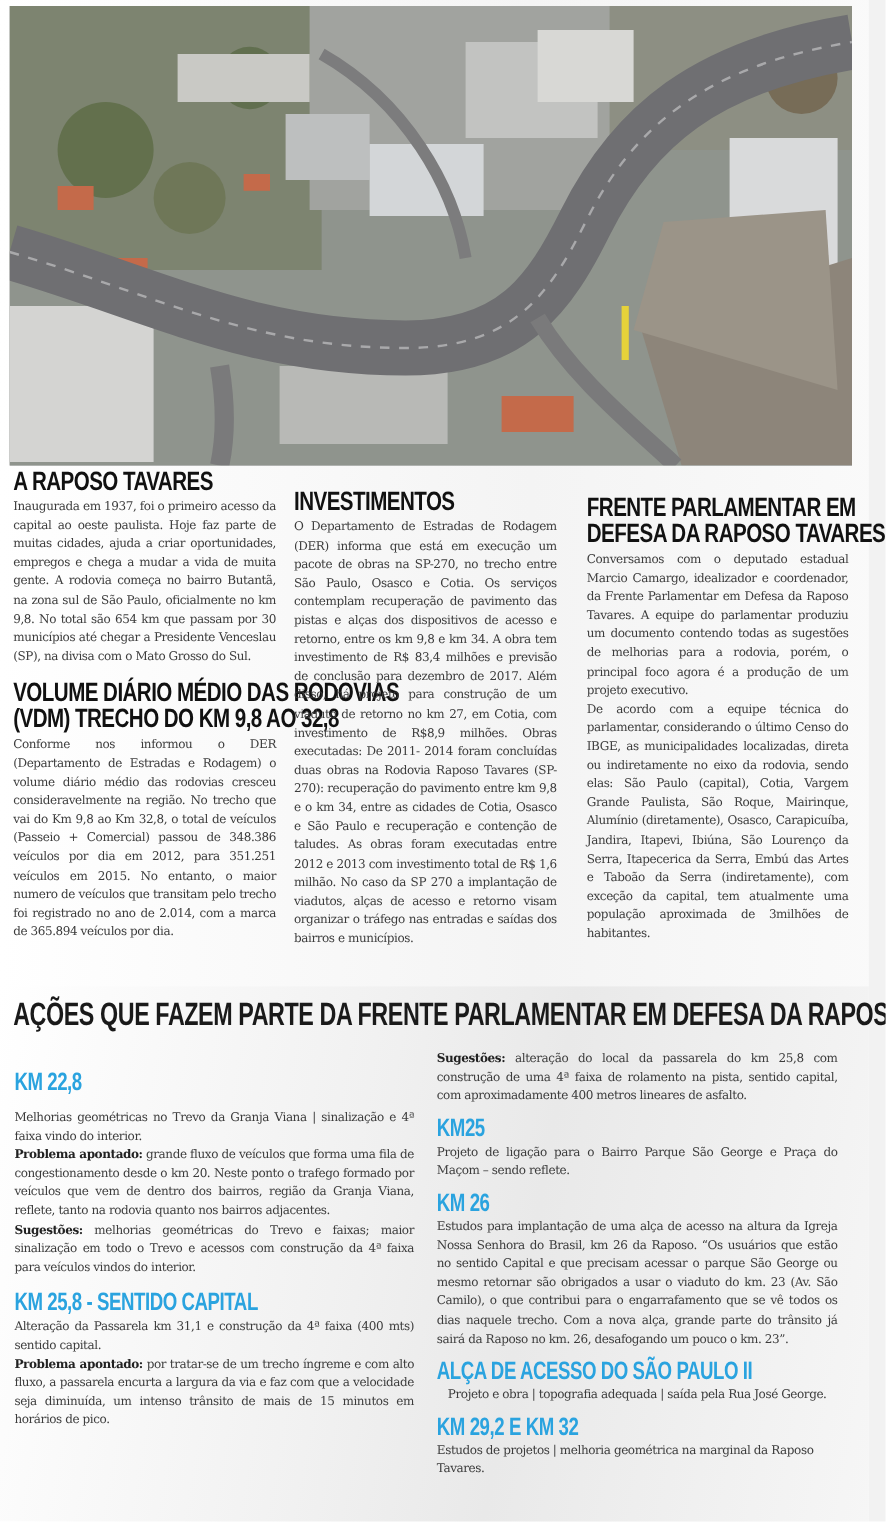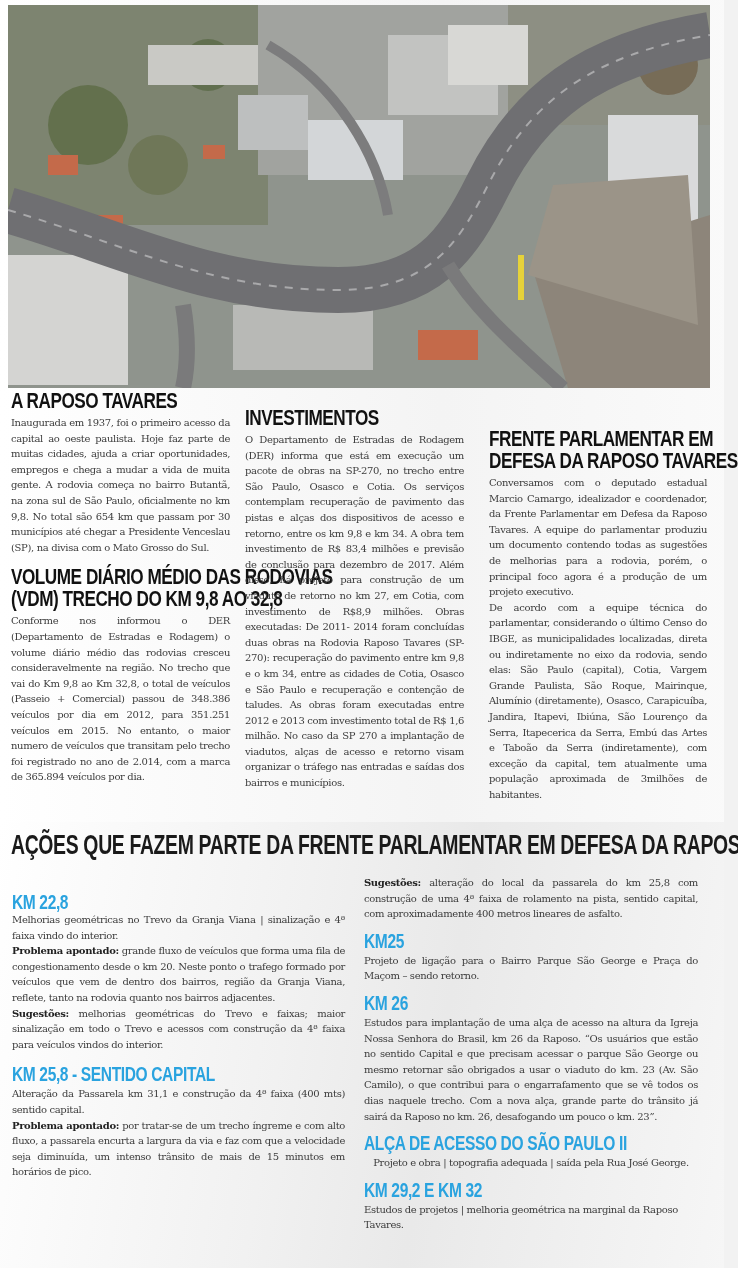--- a/index.html
+++ b/index.html
@@ -95,52 +95,52 @@
   <div class="hd h1">VOLUME DIÁRIO MÉDIO DAS RODOVIAS</div>
   <div class="hd h1">(VDM) TRECHO DO KM 9,8 AO 32,8</div>
   <div class="p" style="margin-top:3px;">Conforme nos informou o DER (Departamento de Estradas e Rodagem) o volume diário médio das rodovias cresceu consideravelmente na região. No trecho que vai do Km 9,8 ao Km 32,8, o total de veículos (Passeio + Comercial) passou de 348.386 veículos por dia em 2012, para 351.251 veículos em 2015. No entanto, o maior numero de veículos que transitam pelo trecho foi registrado no ano de 2.014, com a marca de 365.894 veículos por dia.</div>
 </div>
 
 <div class="col" style="left:245px; top:407px; width:219px;">
   <div class="hd h1">INVESTIMENTOS</div>
   <div class="p" style="margin-top:3px;">O Departamento de Estradas de Rodagem (DER) informa que está em execução um pacote de obras na SP-270, no trecho entre São Paulo, Osasco e Cotia. Os serviços contemplam recuperação de pavimento das pistas e alças dos dispositivos de acesso e retorno, entre os km 9,8 e km 34. A obra tem investimento de R$ 83,4 milhões e previsão de conclusão para dezembro de 2017.  Além disso, há projeto para construção de um viaduto de retorno no km 27, em Cotia, com investimento de R$8,9 milhões. Obras executadas: De 2011- 2014 foram concluídas duas obras na Rodovia Raposo Tavares (SP-270): recuperação do pavimento entre km 9,8 e o km 34, entre as cidades de Cotia, Osasco e São Paulo e recuperação e contenção de taludes. As obras foram executadas entre 2012 e 2013 com investimento total de R$ 1,6 milhão. No caso da SP 270 a implantação de viadutos, alças de acesso e retorno visam organizar o tráfego nas entradas e saídas dos bairros e municípios.</div>
 </div>
 
-<div class="col" style="left:489px; top:428px; width:218px;">
+<div class="col" style="left:489px; top:412px; width:218px;">
   <div class="hd h1">FRENTE PARLAMENTAR EM</div>
   <div class="hd h1">DEFESA DA RAPOSO TAVARES</div>
   <div class="p" style="margin-top:3px;">Conversamos com o deputado estadual Marcio Camargo, idealizador e coordenador, da Frente Parlamentar em Defesa da Raposo Tavares. A equipe do parlamentar produziu um documento contendo todas as sugestões de melhorias para a rodovia, porém, o principal foco agora é a produção de um projeto executivo.</div>
   <div class="p">De acordo com a equipe técnica do parlamentar, considerando o último Censo do IBGE, as municipalidades localizadas, direta ou indiretamente no eixo da rodovia, sendo elas: São Paulo (capital), Cotia, Vargem Grande Paulista, São Roque, Mairinque, Alumínio (diretamente), Osasco, Carapicuíba, Jandira, Itapevi, Ibiúna, São Lourenço da Serra, Itapecerica da Serra, Embú das Artes e Taboão da Serra (indiretamente), com exceção da capital, tem atualmente uma população aproximada de 3milhões de habitantes.</div>
 </div>
 
 <div class="bottom-bg"></div>
 <div class="banner">AÇÕES QUE FAZEM PARTE DA FRENTE PARLAMENTAR EM DEFESA DA RAPOSO TAVARES</div>
 
 <div class="col" style="left:12px; top:879px; width:333px;">
   <div style="height:12px;"></div>
   <div class="blk">
     <div class="km">KM 22,8</div>
-    <div class="p" style="margin-top:0;">Melhorias geométricas no Trevo da Granja Viana | sinalização e 4ª faixa vindo do interior.</div>
+    <div class="p" style="margin-top:12px;">Melhorias geométricas no Trevo da Granja Viana | sinalização e 4ª faixa vindo do interior.</div>
     <div class="p"><b>Problema apontado:</b><span> grande fluxo de veículos que forma uma fila de congestionamento desde o km 20. Neste ponto o trafego formado por veículos que vem de dentro dos bairros, região da Granja Viana, reflete, tanto na rodovia quanto nos bairros adjacentes.</span></div>
     <div class="p"><b>Sugestões:</b><span> melhorias geométricas do Trevo e faixas; maior sinalização em todo o Trevo e acessos com construção da 4ª faixa para veículos vindos do interior.</span></div>
   </div>
   <div style="height:11px;"></div>
   <div class="blk">
     <div class="km">KM 25,8 - SENTIDO CAPITAL</div>
     <div class="p" style="margin-top:2px;">Alteração da Passarela km 31,1 e construção da 4ª faixa (400 mts) sentido capital.</div>
     <div class="p"><b>Problema apontado:</b><span> por tratar-se de um trecho íngreme e com alto fluxo, a passarela encurta a largura da via e faz com que a velocidade seja diminuída, um intenso trânsito de mais de 15 minutos em horários de pico.</span></div>
   </div>
 </div>
 
 <div class="col" style="left:364px; top:875px; width:334px;">
   <div class="p"><b>Sugestões:</b><span> alteração do local da passarela do km 25,8 com construção de uma 4ª faixa de rolamento na pista, sentido capital, com aproximadamente 400 metros lineares de asfalto.</span></div>
   <div style="height:8px;"></div>
   <div class="blk">
     <div class="km">KM25</div>
-    <div class="p" style="margin-top:2px;">Projeto de ligação para o Bairro Parque São George e Praça do Maçom – sendo retorno.</div>
+    <div class="p" style="margin-top:2px;">Projeto de ligação para o Bairro Parque São George e Praça do Maçom – sendo reflete.</div>
   </div>
   <div style="height:8px;"></div>
   <div class="blk">
     <div class="km">KM 26</div>
     <div class="p" style="margin-top:2px;">Estudos para implantação de uma alça de acesso na altura da Igreja Nossa Senhora do Brasil, km 26 da Raposo. “Os usuários que estão no sentido Capital e que precisam acessar o parque São George ou mesmo retornar são obrigados a usar o viaduto do km. 23 (Av. São Camilo), o que contribui para o engarrafamento que se vê todos os dias naquele trecho. Com a nova alça, grande parte do trânsito já sairá da Raposo no km. 26, desafogando um pouco o km. 23”.</div>
   </div>
   <div style="height:8px;"></div>
   <div class="blk">
     <div class="km">ALÇA DE ACESSO DO SÃO PAULO II</div>
     <div class="p" style="margin-top:2px; text-align:center;">Projeto e  obra | topografia adequada  | saída pela Rua José George.</div>

